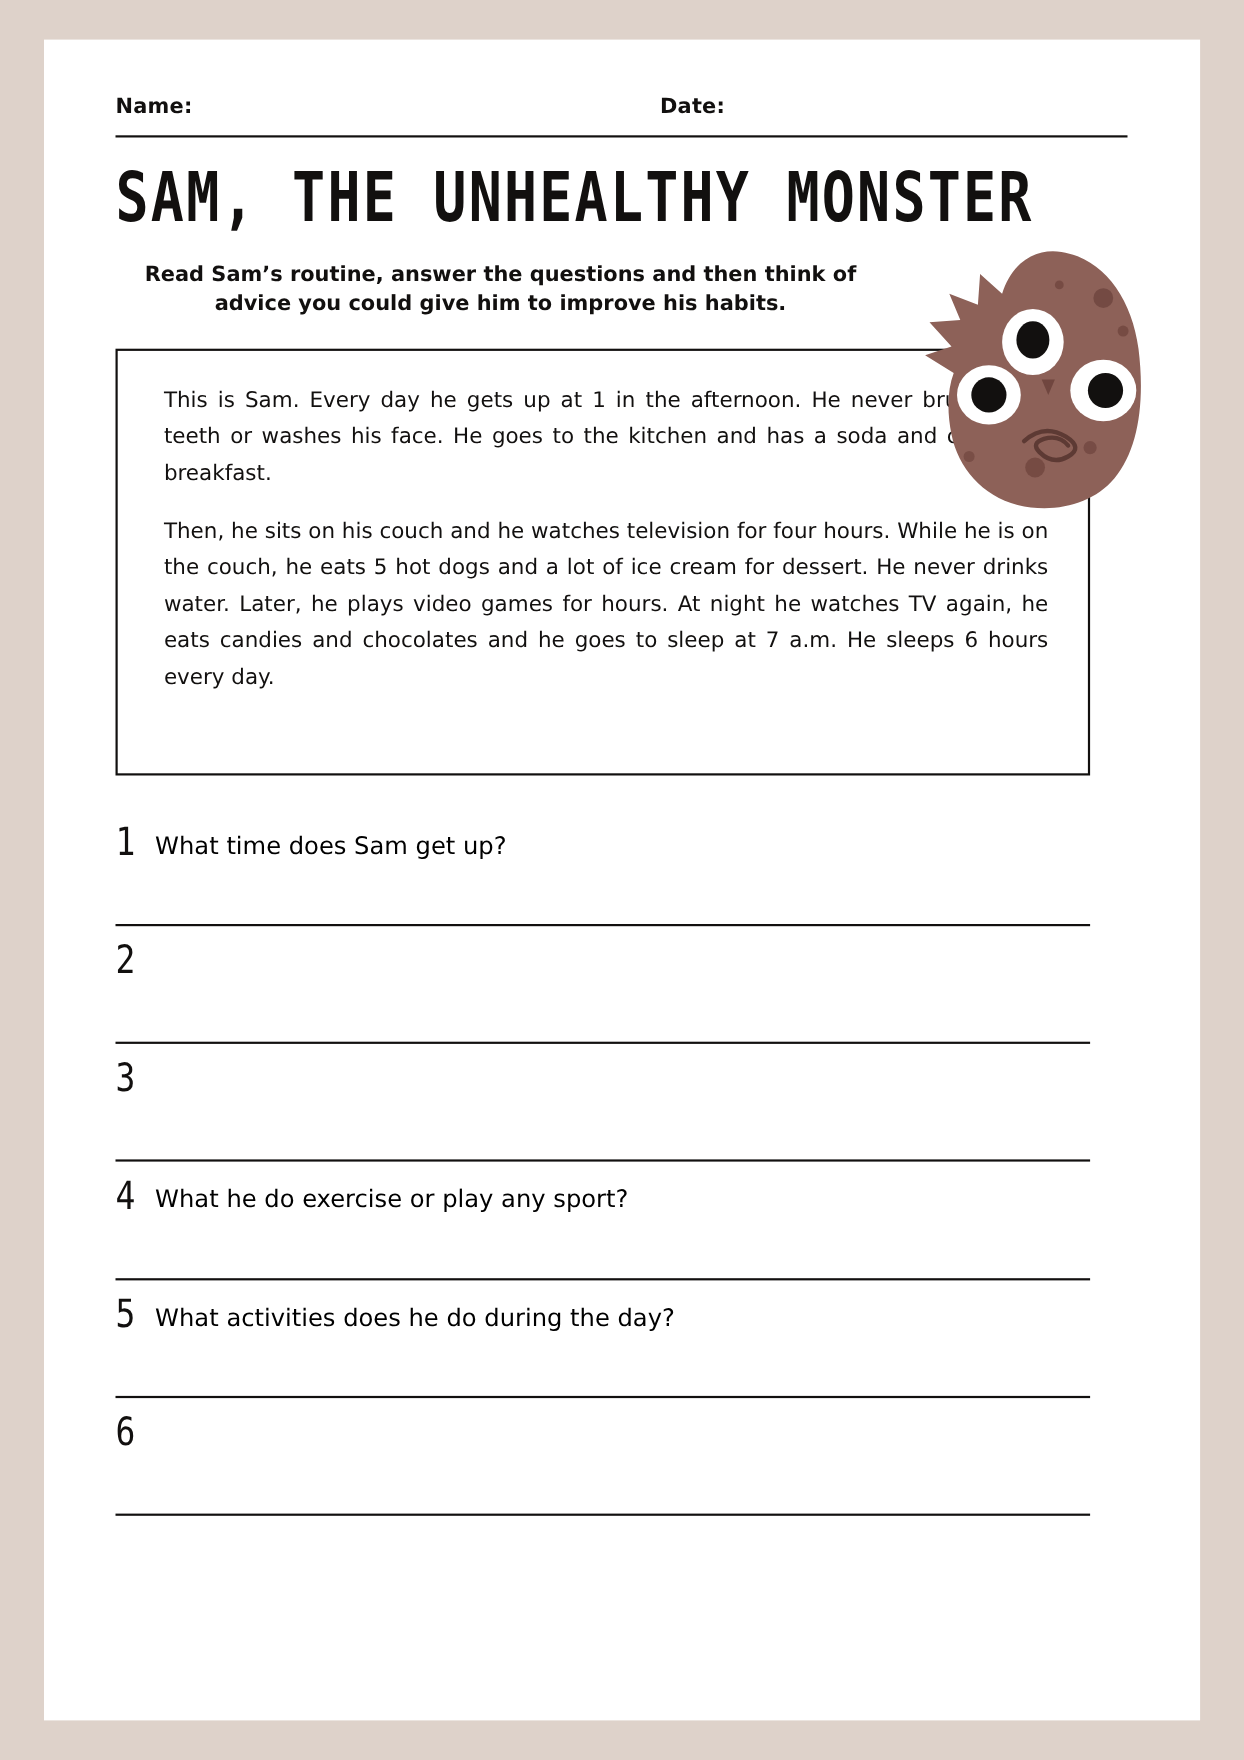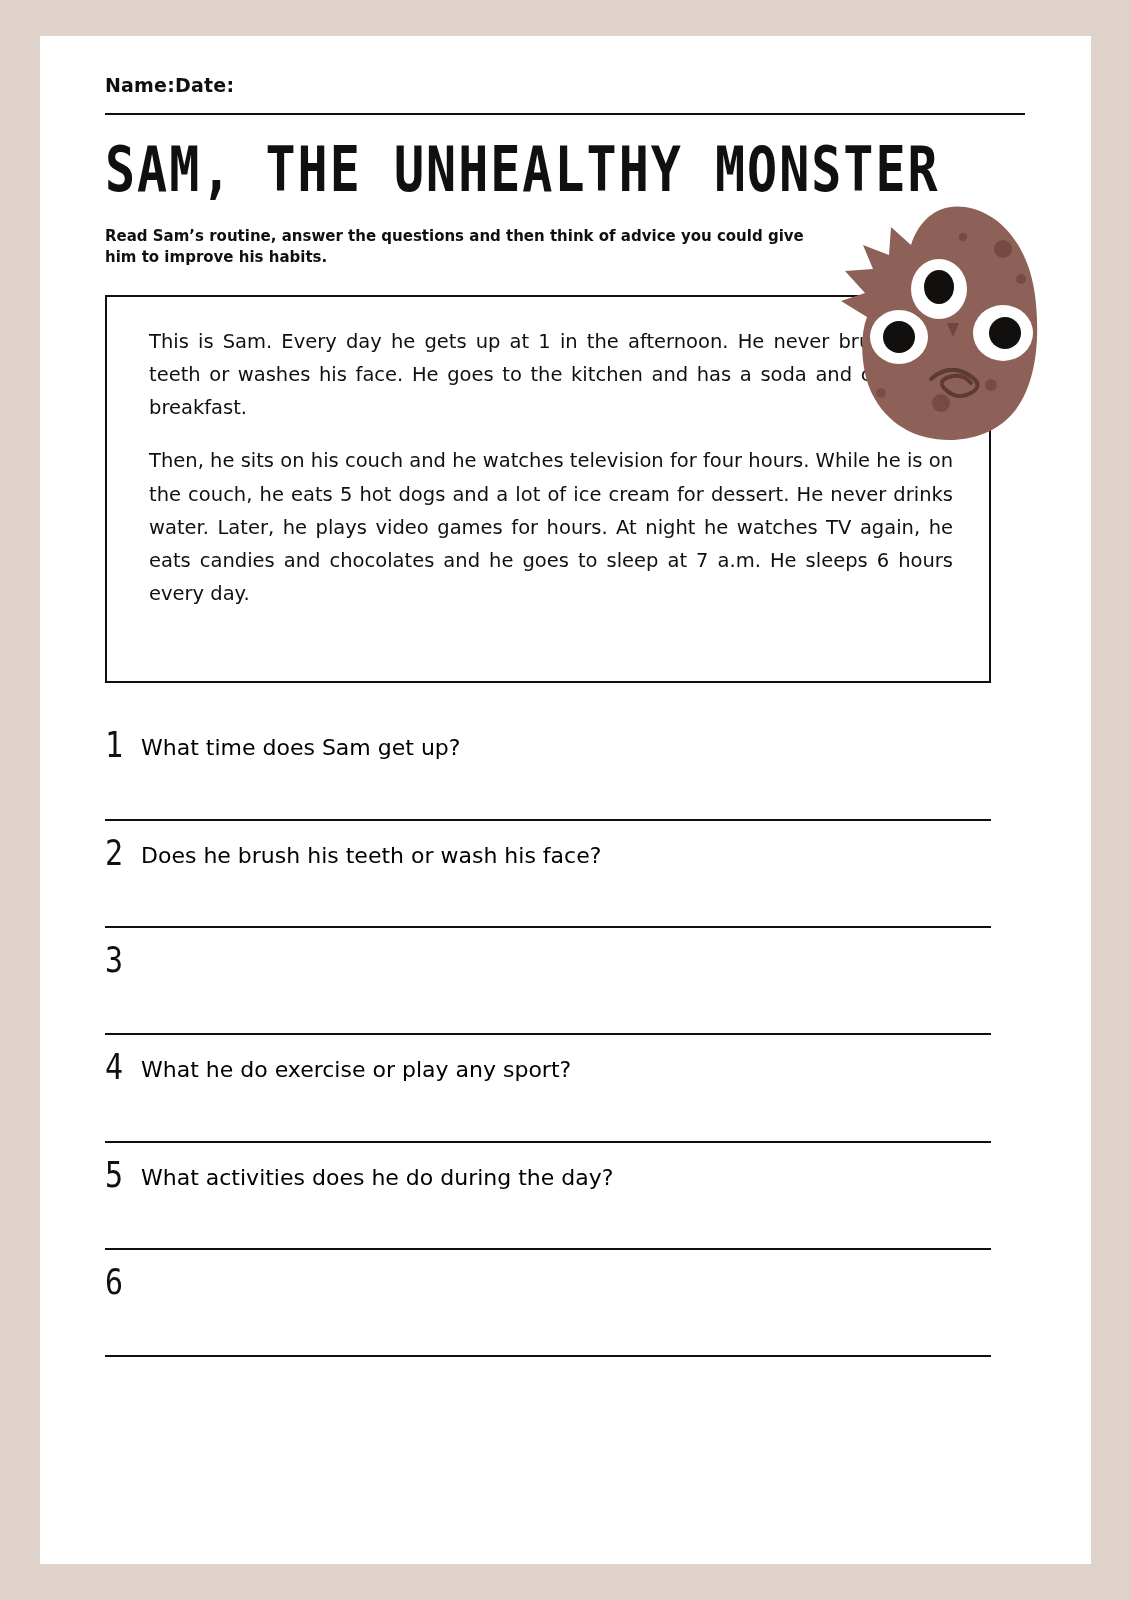--- a/index.html
+++ b/index.html
@@ -25,57 +25,59 @@
   .inner {
     position: absolute;
     left: 65px;
     top: 38px;
     width: 920px;
   }
 
   
   .namedate {
     display: flex;
-    align-items: flex-start;
+    align-items: flex-end;
     border-bottom: 2px solid #12100f;
-    padding-bottom: 5px;
+    padding-bottom: 15px;
     height: 34px;
   }
   .namedate .lbl {
     font-family: "DejaVu Sans", sans-serif;
     font-size: 19px;
     font-weight: 600;
     color: #12100f;
     letter-spacing: 0.2px;
   }
   .namedate .date-lbl {
+    margin-left: 425px;
   }
 
   
   .title {
     margin-top: 22px;
     font-family: "DejaVu Sans Mono", monospace;
     font-size: 50px;
     font-weight: 700;
     letter-spacing: 2px;
     color: #12100f;
     white-space: nowrap;
     transform: scaleY(1.25);
     transform-origin: left top;
     line-height: 1.05;
   }
 
   
   .instructions {
     margin-top: 36px;
-    font-size: 15px;
+    font-size: 19px;
     font-weight: 700;
     line-height: 1.45;
     color: #12100f;
     max-width: 700px;
+    text-align: center;
   }
 
   
   .readbox {
     position: relative;
     margin-top: 26px;
     border: 2px solid #12100f;
     width: 886px;
     min-height: 388px;
     box-sizing: border-box;
@@ -186,21 +188,20 @@
         <div class="qline">
           <span class="qnum">1</span>
           <span class="qtext">What time does Sam get up?</span>
         </div>
         <div class="answer-rule"></div>
       </div>
 
       <div class="qrow">
         <div class="qline">
           <span class="qnum">2</span>
-          <span class="qtext">Does he brush his teeth or wash his face?</span>
         </div>
         <div class="answer-rule"></div>
       </div>
 
       <div class="qrow">
         <div class="qline">
           <span class="qnum">3</span>
         </div>
         <div class="answer-rule"></div>
       </div>

